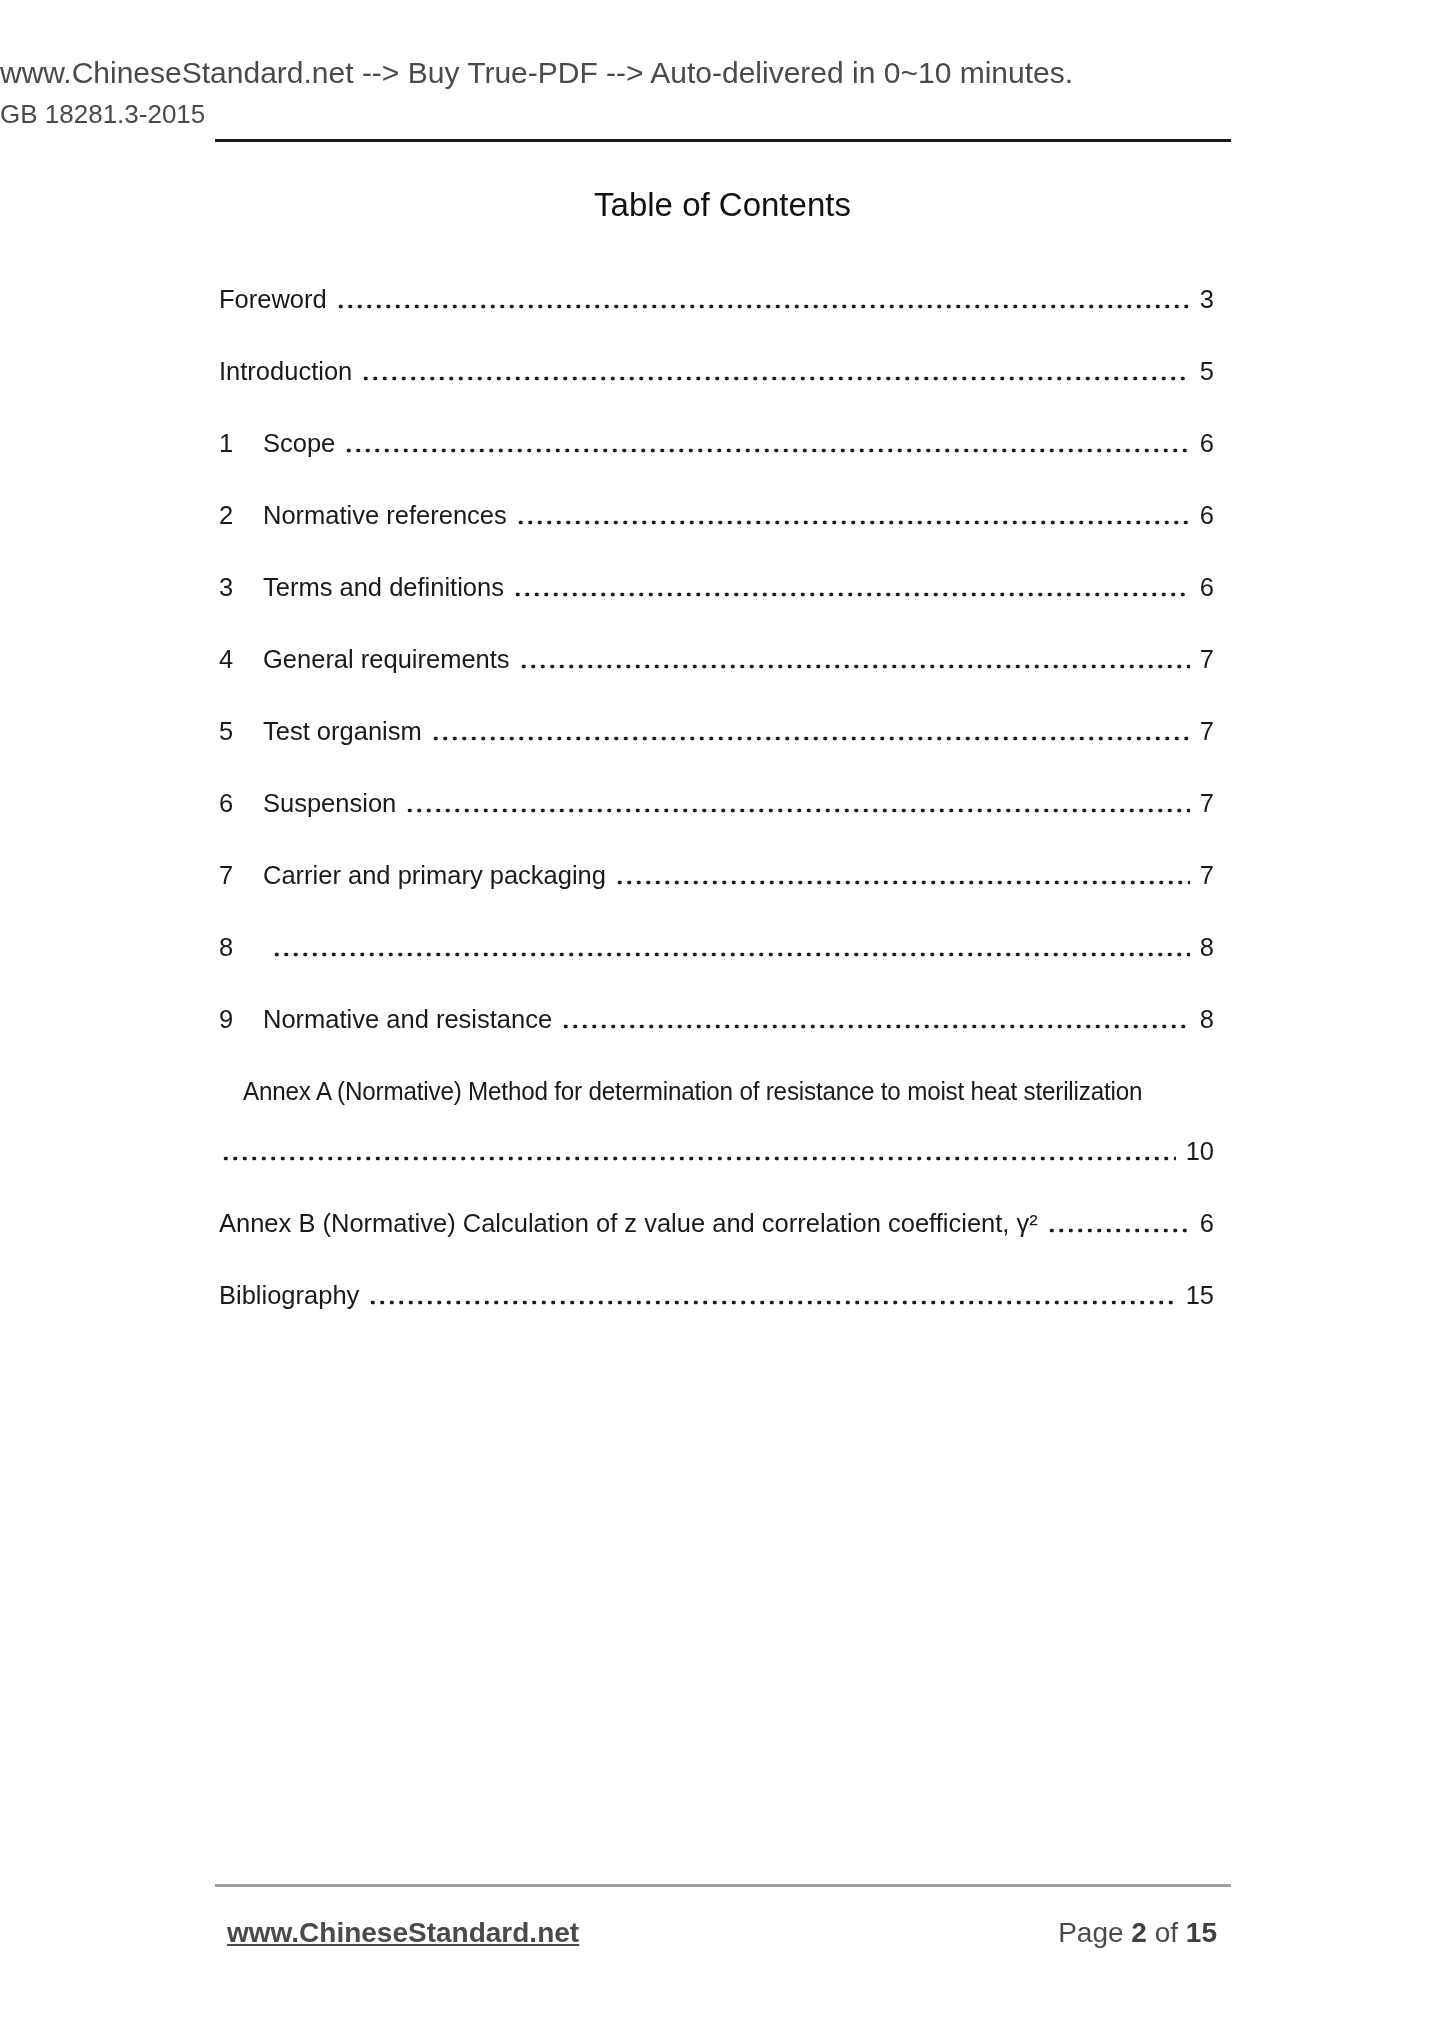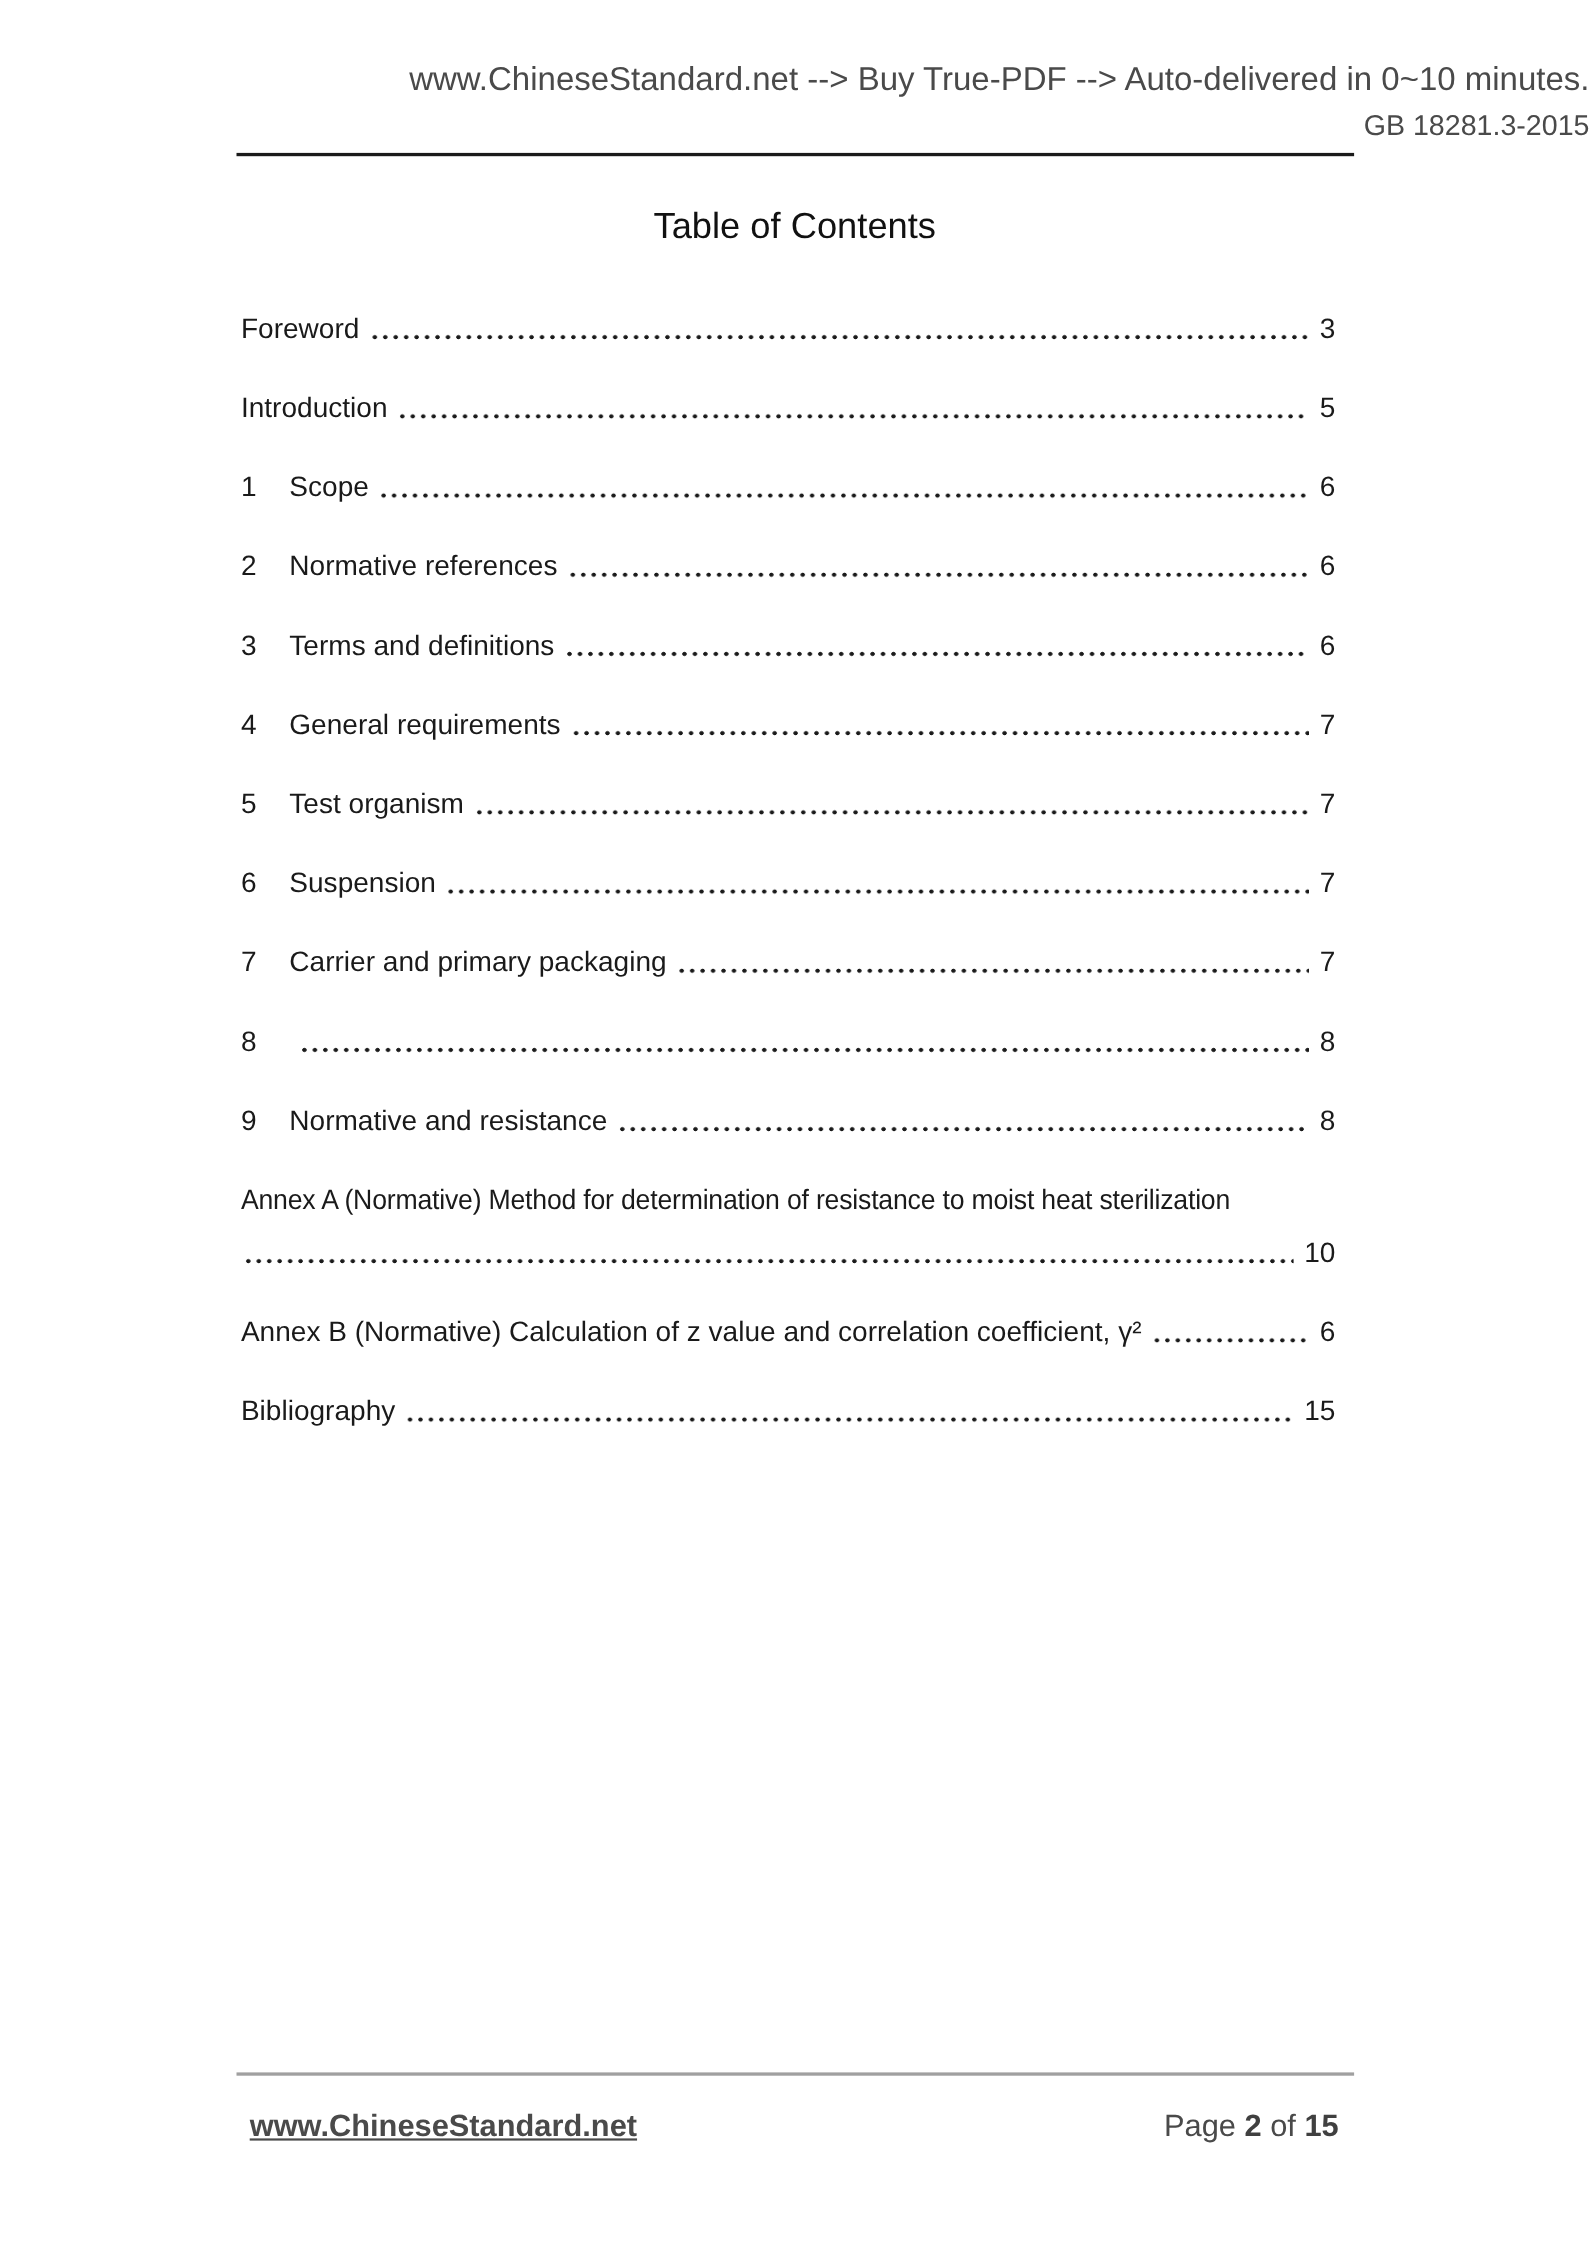--- a/index.html
+++ b/index.html
@@ -7,21 +7,21 @@
     position: relative;
     width: 1445px;
     height: 2044px;
     background: #ffffff;
     font-family: "Liberation Sans", "DejaVu Sans", sans-serif;
     color: #1a1a1a;
     overflow: hidden;
   }
 
   
-  .header { text-align: right; padding-top: 56px; }
+  .header { text-align: left; padding-top: 56px; }
   .banner  { font-size: 30px; line-height: 34px; color: #4a4a4a; }
   .stdnum  { font-size: 26px; line-height: 30px; color: #4a4a4a; margin-top: 9px; }
   .header-rule {
     width: 1016px; margin: 10px auto 0;
     border-top: 3px solid #1a1a1a; height: 0;
   }
 
   
   .title {
     margin-top: 43px;
@@ -33,21 +33,21 @@
   
   .toc {
     width: 1016px;
     margin: 59px 0 0 215px;
     box-sizing: border-box;
     padding: 0 17px 0 4px;
     font-size: 25.5px; line-height: 30px;
     color: #1a1a1a;
   }
   .row { display: flex; margin-bottom: 42px; }
-  .row.tight { margin-bottom: 18px; }
+  .row.tight { margin-bottom: 30px; justify-content: center; }
   .num { flex: 0 0 44px; }
   .lbl { white-space: nowrap; }
   .lbl.fit { transform: scaleX(0.95); transform-origin: left center; letter-spacing: -0.2px; }
   .leader {
     flex: 1 1 auto;
     height: 30px;
     margin: 0 10px 0 9px;
     background-image: radial-gradient(circle, #1a1a1a 1.7px, transparent 2.2px);
     background-size: 9.5px 5px;
     background-position: 0 20px;

